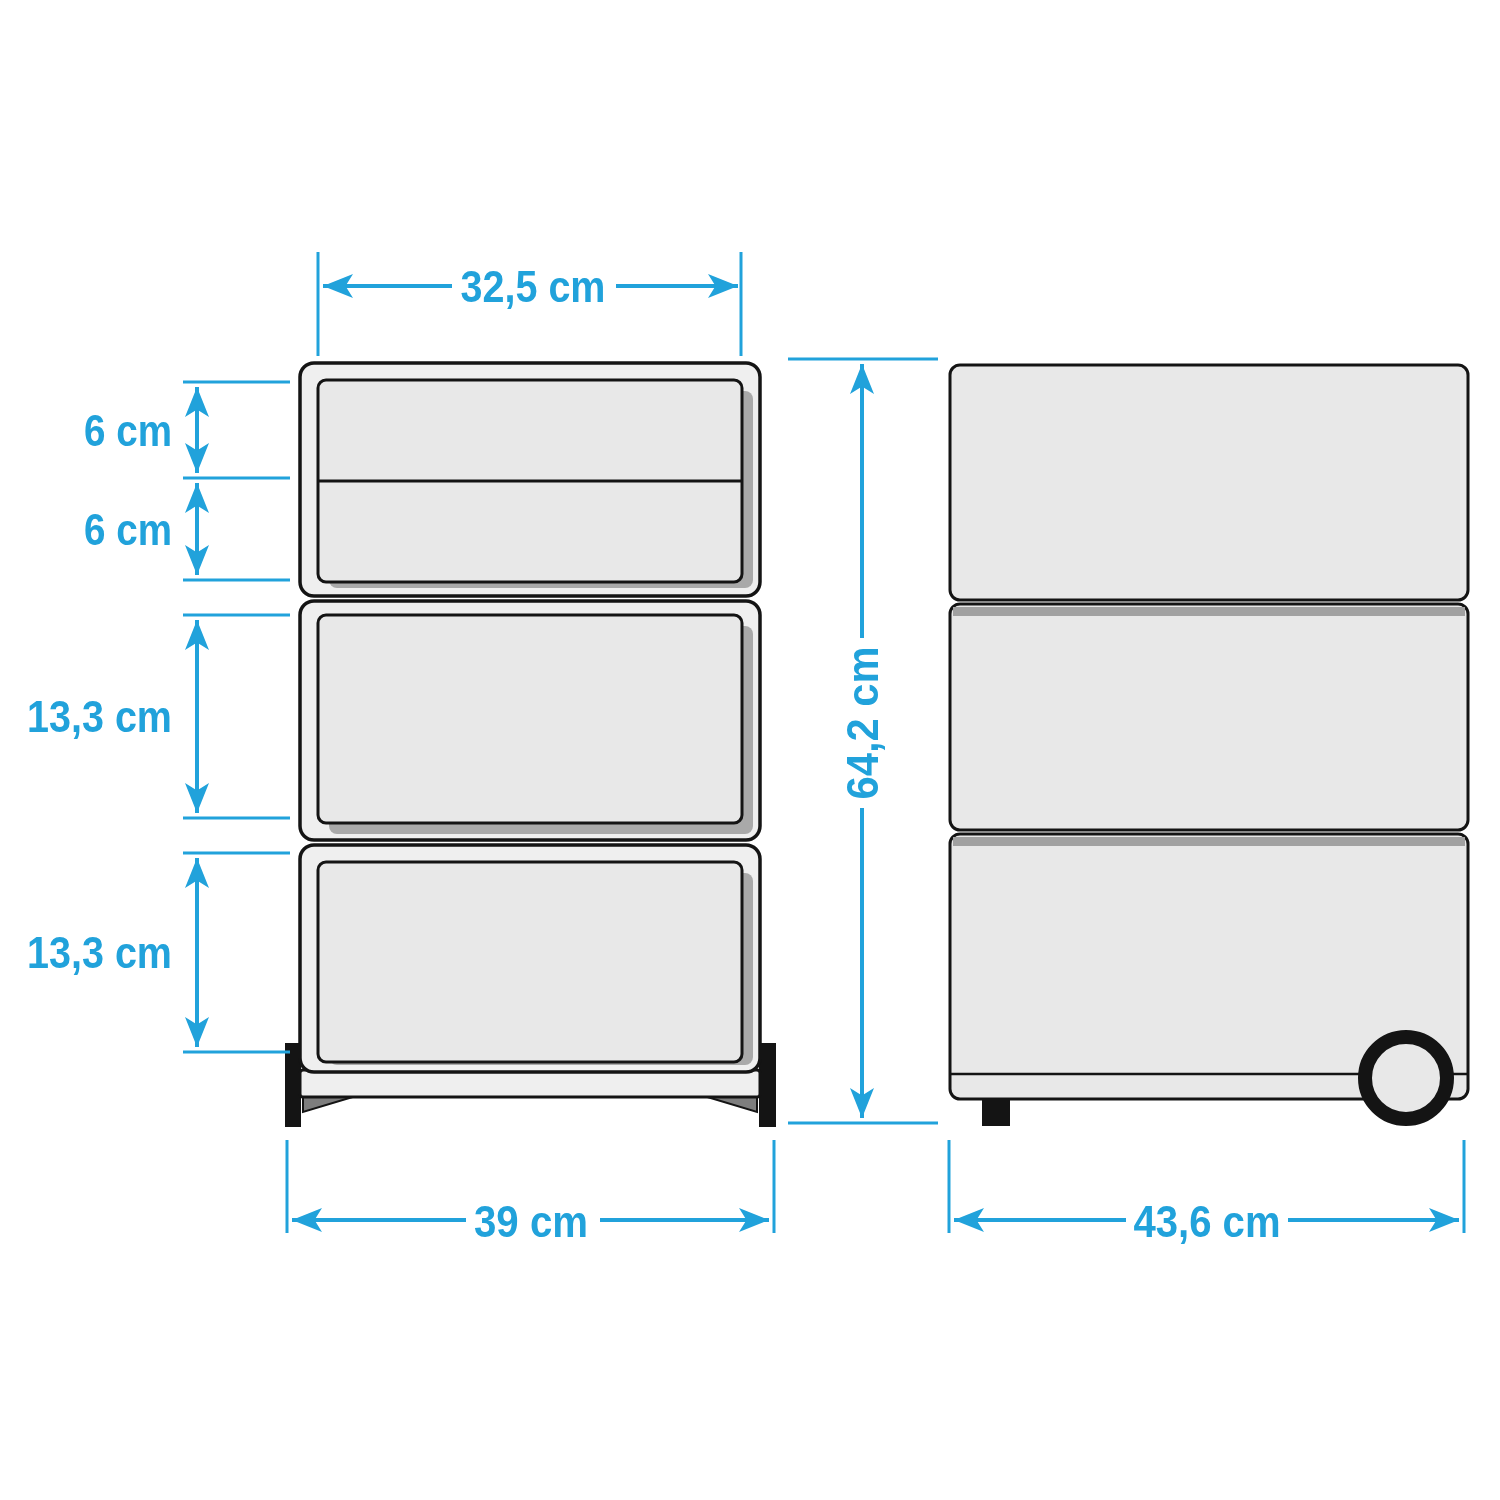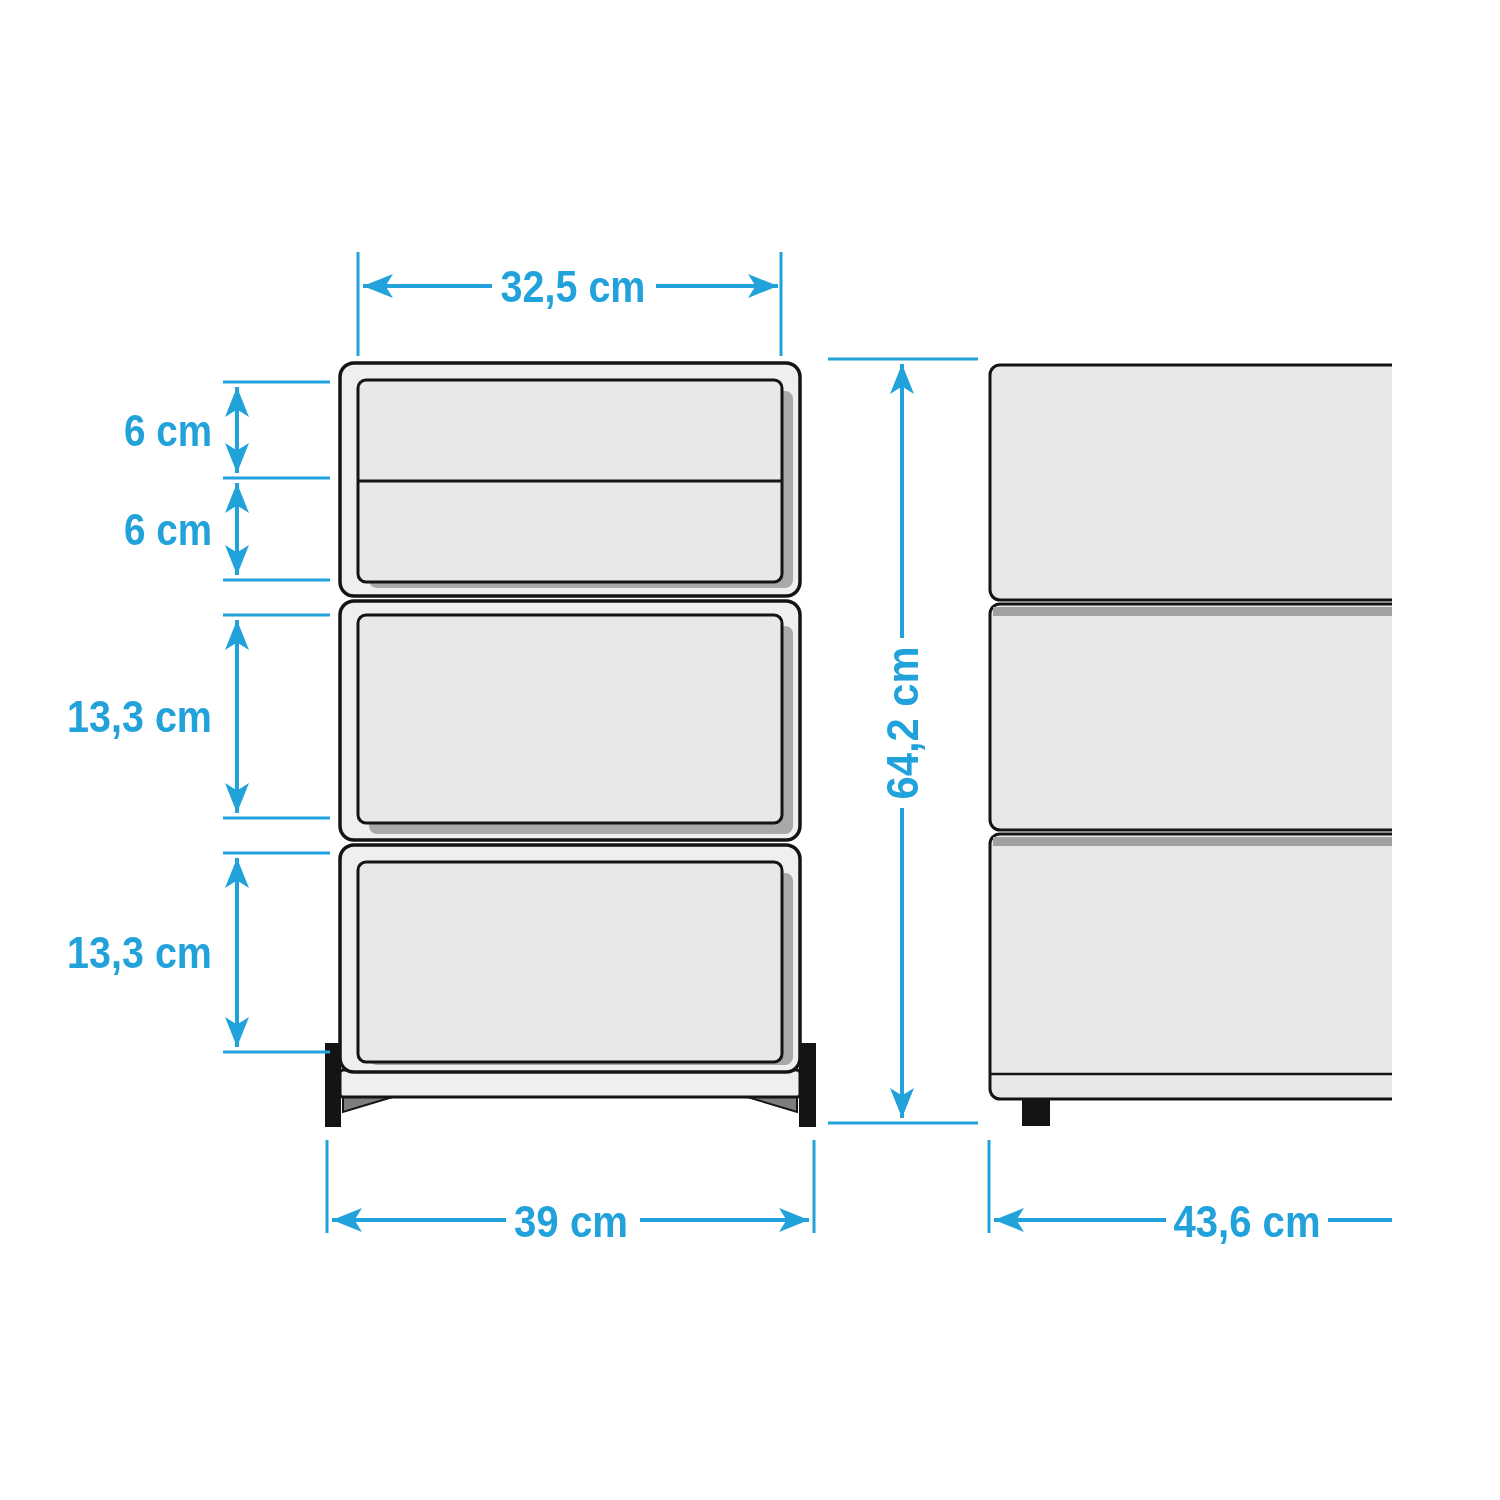--- a/index.html
+++ b/index.html
@@ -1,16 +1,16 @@
 <!DOCTYPE html>
 <html style="--accent: #21A2DB; --outline: #141414; --body: #EFEFEF; --drawer: #E8E8E8; --shadow: #A9A9A9; --band: #A1A1A1; --plinth: #7E7E7E; --bg: #FFFFFF;"><head>
 <meta charset="utf-8">
 <style>
   html,body{margin:0;padding:0;background:#fff;}
-  .stage{width:1352px;height:1500px;background:var(--bg,#ffffff);position:relative;overflow:hidden;padding-left:40px;}
+  .stage{width:1500px;height:1500px;background:var(--bg,#ffffff);position:relative;overflow:hidden;}
   svg{display:block;}
   .dim-label{font-family:"Liberation Sans","DejaVu Sans",sans-serif;font-weight:bold;font-size:45px;fill:var(--accent,#21A2DB);}
   .dim-line{stroke:var(--accent,#21A2DB);stroke-width:4;fill:none;stroke-linecap:butt;}
   .ext-line{stroke:var(--accent,#21A2DB);stroke-width:3;fill:none;}
   .arrowhead{fill:var(--accent,#21A2DB);}
   .casing{fill:var(--body,#EFEFEF);stroke:var(--outline,#141414);stroke-width:3.5;}
   .drawer-front{fill:var(--drawer,#E8E8E8);stroke:var(--outline,#141414);stroke-width:3;}
   .shadow{fill:var(--shadow,#A9A9A9);stroke:none;}
   .band{fill:var(--band,#A1A1A1);stroke:none;}
   .side-panel{fill:var(--drawer,#E8E8E8);stroke:var(--outline,#141414);stroke-width:3;}

